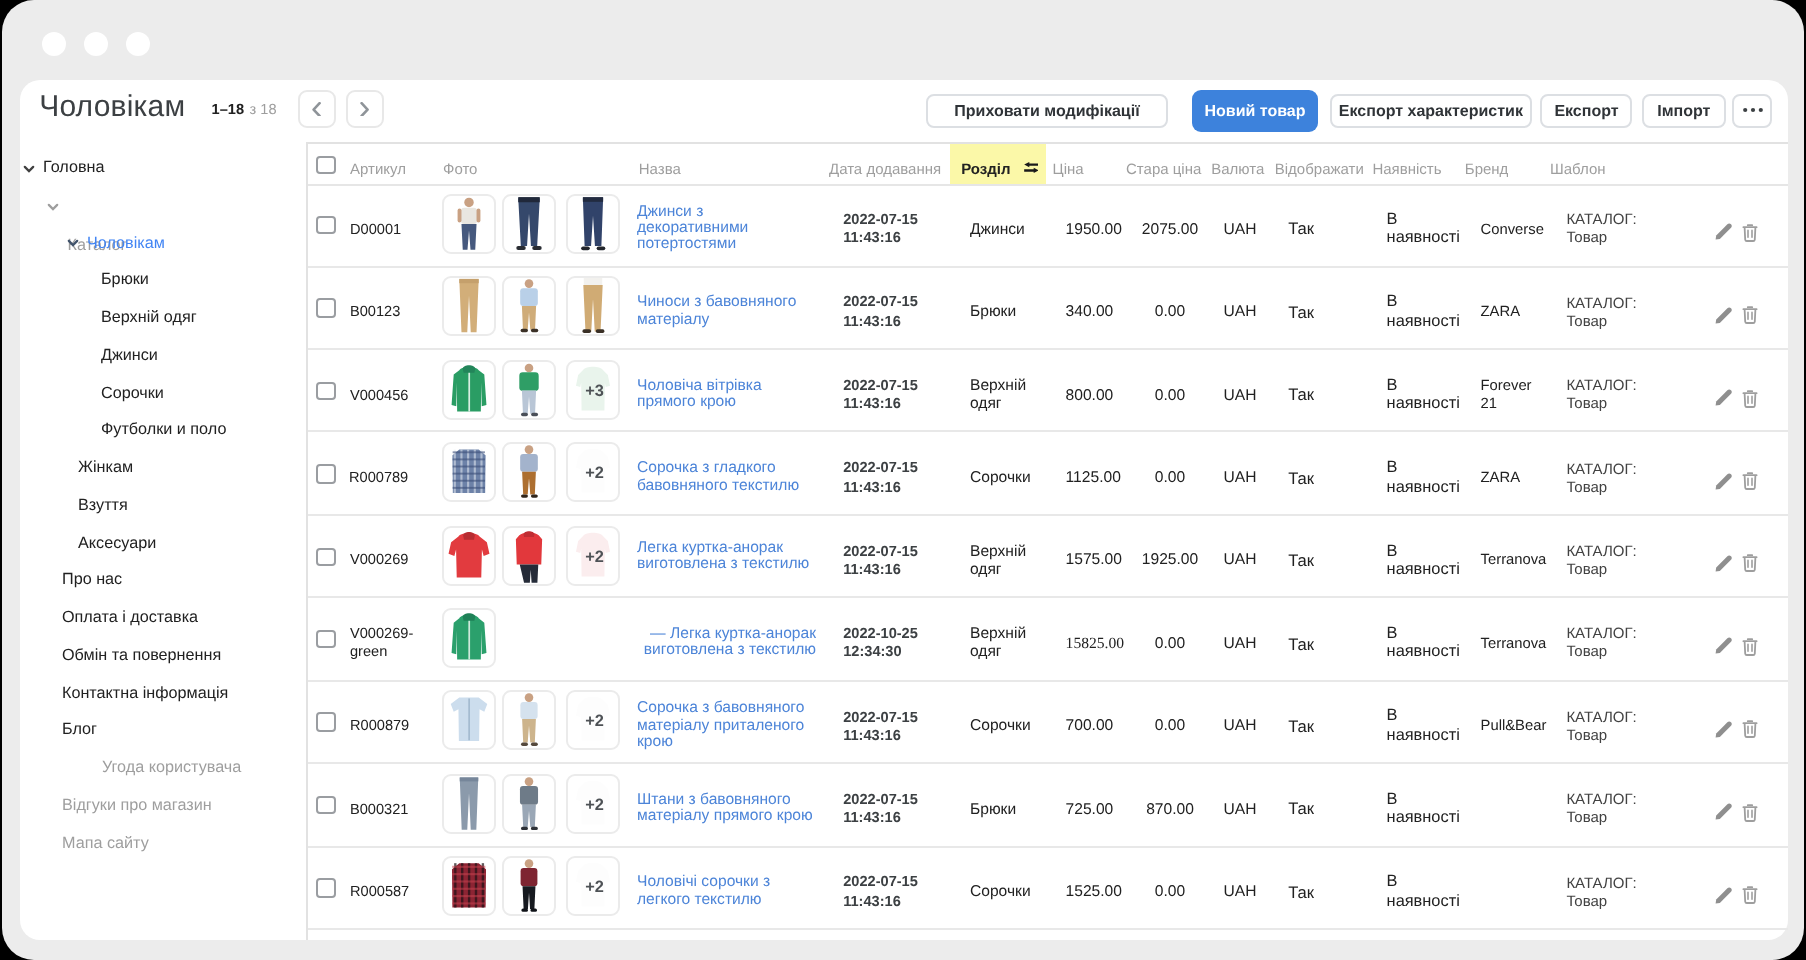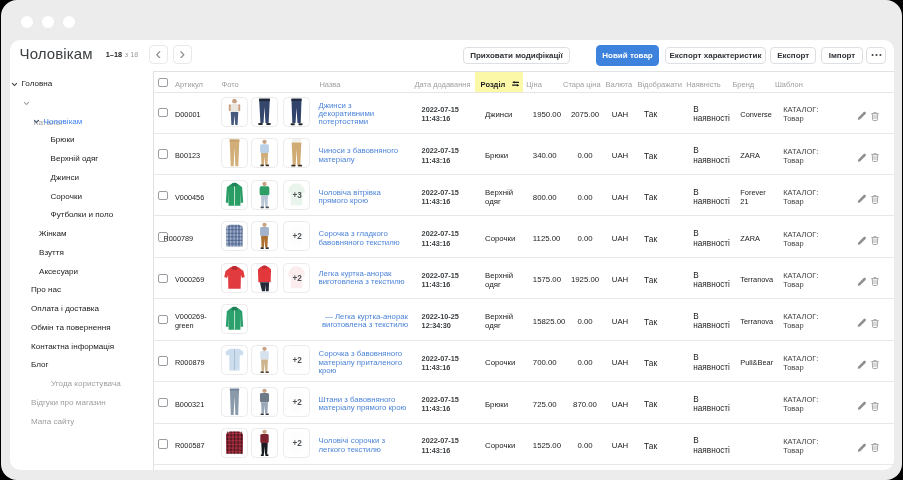--- a/index.html
+++ b/index.html
@@ -31,21 +31,21 @@
 <div class="abs" style="left:149.4px;top:45px;width:18.3px;height:19px;border:1px solid #e8e8e8;border-radius:4.5px;display:flex;align-items:center;justify-content:center;">
     <svg width="4.6" height="7.6" viewBox="0 0 4.6 7.6">
       <path d="M3.8 0.6 L0.8 3.8 L3.8 7" stroke="#8f9499" stroke-width="1.3" fill="none" stroke-linecap="round" stroke-linejoin="round"></path>
     </svg>
   </div>
 <div class="abs" style="left:173.3px;top:45px;width:18.3px;height:19px;border:1px solid #e8e8e8;border-radius:4.5px;display:flex;align-items:center;justify-content:center;">
     <svg width="4.6" height="7.6" viewBox="0 0 4.6 7.6">
       <path d="M0.8 0.6 L3.8 3.8 L0.8 7" stroke="#8f9499" stroke-width="1.3" fill="none" stroke-linecap="round" stroke-linejoin="round"></path>
     </svg>
   </div>
-<div class="btn" style="left:463px;width:107px;">Приховати модифікації</div>
+<div class="btn" style="left:463px;width:121px;">Приховати модифікації</div>
 <div class="abs" style="left:596.4px;top:45px;width:62.2px;height:21px;background:#3d82dc;border-radius:4.5px;color:#fff;font-size:8px;font-weight:bold;display:flex;align-items:center;justify-content:center;">Новий товар</div>
 <div class="btn" style="left:665.2px;width:100.5px;">Експорт характеристик</div>
 <div class="btn" style="left:770.3px;width:45.9px;">Експорт</div>
 <div class="btn" style="left:821px;width:41.9px;">Імпорт</div>
 <div class="btn" style="left:866.4px;width:19.5px;">
     <svg width="11" height="4" viewBox="0 0 11 4">
       <circle cx="1.6" cy="2" r="1.05" fill="#3c4043"></circle>
       <circle cx="5.5" cy="2" r="1.05" fill="#3c4043"></circle>
       <circle cx="9.4" cy="2" r="1.05" fill="#3c4043"></circle>
     </svg>
@@ -242,21 +242,21 @@
     </div>
 <div class="abs" style="left:717.5px;top:19.5px;">
       <svg width="8" height="9" viewBox="0 0 8 9">
         <path d="M2.9 0.6 h2.2 M0.7 1.6 h6.6 M1.3 1.6 l0.3 6.2 a0.8 0.8 0 0 0 0.8 0.7 h3.2 a0.8 0.8 0 0 0 0.8 -0.7 l0.3-6.2" stroke="#9e9e9e" stroke-width="0.9" fill="none" stroke-linecap="round"></path>
         <path d="M3 3.2 v3.4 M5 3.2 v3.4" stroke="#9e9e9e" stroke-width="0.8" stroke-linecap="round"></path>
       </svg>
     </div>
 </div>
 <div class="row" style="top:216.5px;height:41.42px;">
 <div class="cb" style="left:4.5px;top:15.7px;"></div>
-<div class="cell" style="left:10px;top:17.6px;line-height:9px;color:#212121;font-size:7.3px;">R000789</div>
+<div class="cell" style="left:21px;top:17.6px;line-height:9px;color:#212121;font-size:7.3px;">R000789</div>
 <div class="thumb" style="left:67.5px;top:4.7px;">
       <svg width="25" height="28" viewBox="0 0 23 26">
         <path d="M7 2.6 h9 l3.2 2.6 L19 22.8 L4 22.8 L3.8 5.2 Z" fill="#6d82a8"></path>
         <rect x="4.4" y="2.6" width="1" height="20.2" fill="#e8ecf2" opacity="0.55"></rect>
         <rect x="7.5" y="2.6" width="1" height="20.2" fill="#e8ecf2" opacity="0.55"></rect>
         <rect x="10.600000000000001" y="2.6" width="1" height="20.2" fill="#e8ecf2" opacity="0.55"></rect>
         <rect x="13.700000000000001" y="2.6" width="1" height="20.2" fill="#e8ecf2" opacity="0.55"></rect>
         <rect x="16.8" y="2.6" width="1" height="20.2" fill="#e8ecf2" opacity="0.55"></rect>
         <rect x="3.9" y="3.4" width="15" height="0.9" fill="#3c4f78" opacity="0.6"></rect>
         <rect x="3.9" y="6.699999999999999" width="15" height="0.9" fill="#3c4f78" opacity="0.6"></rect>
@@ -353,21 +353,21 @@
 <div class="thumb" style="left:67.5px;top:4.7px;">
       <svg width="25" height="28" viewBox="0 0 23 26">
         <path d="M7 3.8 C8.2 1.7 14.8 1.7 16 3.8 L18.6 5.9 L19.6 20 L17.4 20.5 L17.2 9.5 L17 23 L6 23 L5.8 9.5 L5.6 20.5 L3.4 20 L4.4 5.9 Z" fill="#2ba06c"></path>
         <path d="M8.6 3.2 C8.6 1 14.4 1 14.4 3.2 L14 5 L9 5 Z" fill="#1f8157"></path>
         <rect x="11.2" y="5" width="0.8" height="18" fill="#cfe9db"></rect>
       </svg>
     </div>
 <div class="cell name" style="left:164.5px;width:90px;text-align:right;top:13.8px;">— Легка куртка-анорак<br>виготовлена з текстилю</div>
 <div class="cell" style="left:268.1px;top:12.9px;line-height:9.2px;color:#3c4043;font-weight:bold;font-size:7.3px;">2022-10-25<br>12:34:30</div>
 <div class="cell" style="left:331.5px;top:13.1px;line-height:9px;color:#212121;">Верхній<br>одяг</div>
-<div class="cell" style="left:379.3px;top:17.6px;color:#212121;">15825.00</div>
+<div class="cell" style="left:379.3px;top:17.6px;color:#212121;font-family:Liberation Serif, serif;">15825.00</div>
 <div class="cell" style="left:409.5px;top:17.6px;width:44px;text-align:center;color:#212121;">0.00</div>
 <div class="cell" style="left:452.5px;top:17.6px;width:28px;text-align:center;color:#212121;">UAH</div>
 <div class="cell" style="left:490.6px;top:17.3px;color:#212121;font-size:8.3px;">Так</div>
 <div class="cell" style="left:539.8px;top:12.8px;line-height:9.2px;color:#212121;font-size:8.2px;">В<br>наявності</div>
 <div class="cell" style="left:586.8px;top:17.6px;line-height:9px;color:#212121;font-size:7.4px;">Terranova</div>
 <div class="cell" style="left:629.7px;top:13.1px;line-height:9px;color:#424242;font-size:7.5px;">КАТАЛОГ:<br>Товар</div>
 <div class="abs" style="left:703px;top:19.1px;">
       <svg width="9.5" height="9.5" viewBox="0 0 9.5 9.5">
         <path d="M0.8 8.7 L1.1 6.7 L6.7 1.1 C7.2 0.6 8 0.6 8.5 1.1 C9 1.6 9 2.4 8.5 2.9 L2.9 8.5 L0.8 8.7 Z" fill="#8f8f8f"></path>
       </svg>

